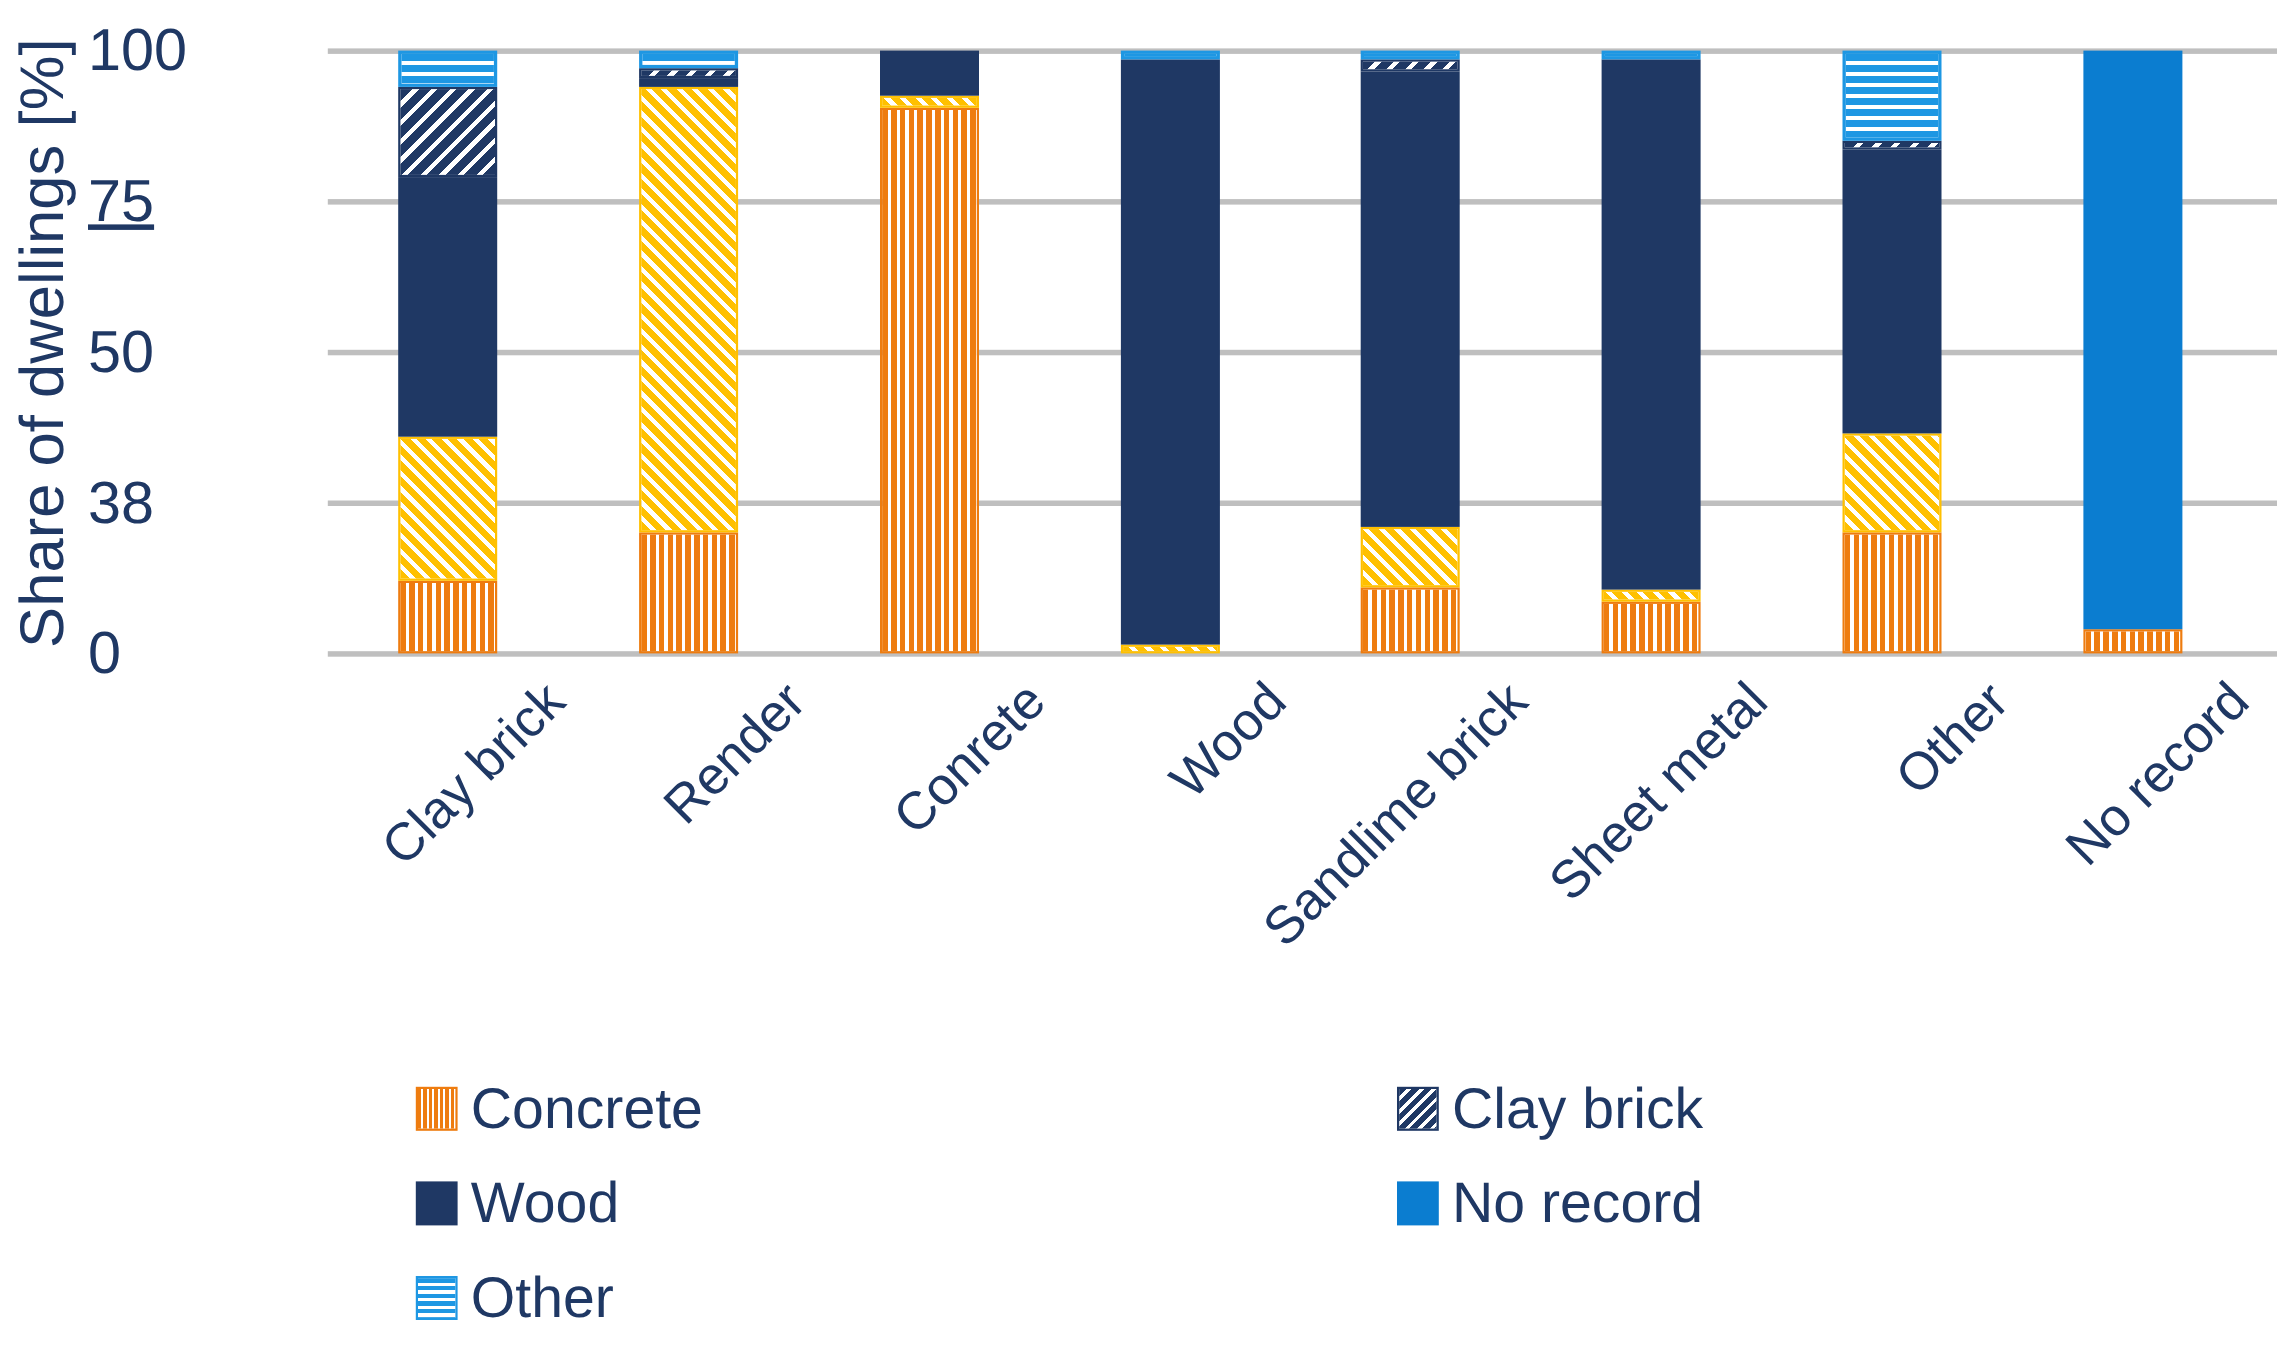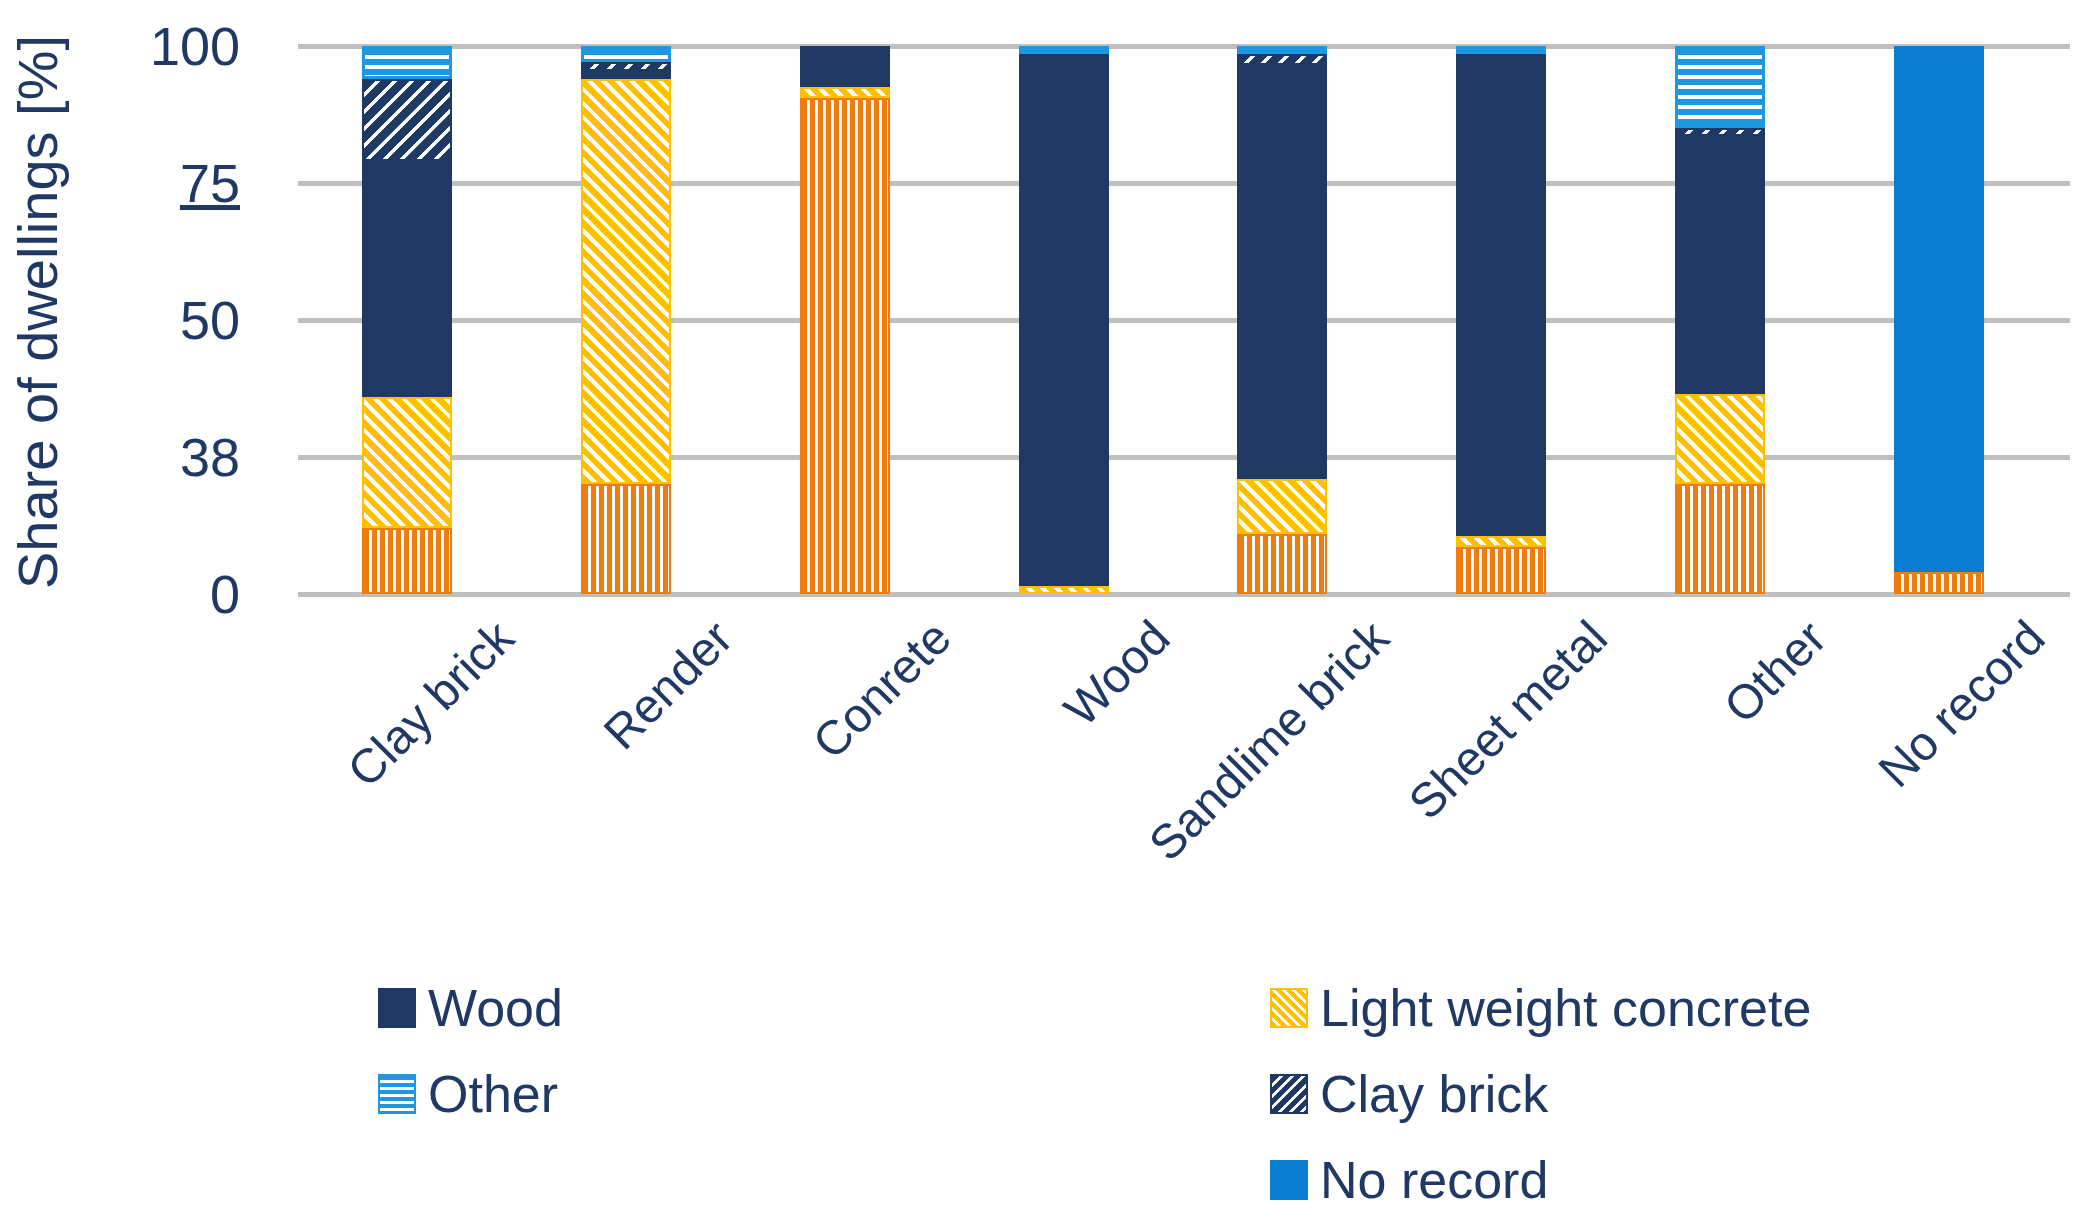--- a/index.html
+++ b/index.html
@@ -17,21 +17,21 @@
   .bar{position:absolute;bottom:0;width:90px;height:100%;}
   .seg{position:absolute;left:0;width:100%;box-sizing:border-box;}
   
   .pat-concrete{background:repeating-linear-gradient(90deg,#EE7C0F 0 5px,#ffffff 5px 8px);border:2px solid #EE7C0F;}
   .pat-lwc{background:repeating-linear-gradient(45deg,#FFC000 0 6px,#ffffff 6px 10px);border:2px solid #FFC000;}
   .pat-wood{background:#1F3864;}
   .pat-claybrick{background:repeating-linear-gradient(135deg,#1F3864 0 8px,#ffffff 8px 12px);border:2px solid #1F3864;}
   .pat-other{background:repeating-linear-gradient(180deg,#1E97E3 0 6px,#ffffff 6px 10px);border:3px solid #1E97E3;}
   .pat-norecord{background:#0B7DD0;}
   
-  .ytick{position:absolute;width:160px;text-align:right;font-size:54px;line-height:54px;}
+  .ytick{position:absolute;width:160px;text-align:left;font-size:54px;line-height:54px;}
   .y-title{
     position:absolute;left:-252px;top:282px;width:580px;height:60px;
     transform:rotate(-90deg);
     text-align:center;font-size:56px;line-height:60px;white-space:nowrap;
   }
   .xlabel{
     position:absolute;top:612px;
     transform:rotate(-45deg);transform-origin:100% 0%;
     font-size:48px;line-height:50px;white-space:nowrap;
   }
@@ -118,33 +118,33 @@
       <div class="xlabel" style="right: 1161.12px;">Conrete</div>
       <div class="xlabel" style="right: 942.375px;">Wood</div>
       <div class="xlabel" style="right: 723.625px;">Sandlime brick</div>
       <div class="xlabel" style="right: 504.875px;">Sheet metal</div>
       <div class="xlabel" style="right: 286.125px;">Other</div>
       <div class="xlabel" style="right: 67.375px;">No record</div>
     </div>
   <div id="legend">
       <div class="legend-col" style="left: 378px; top: 978px;">
         <div class="legend-row">
+          <div class="swatch pat-concrete"></div>
+          <div class="legend-label">Concrete</div>
+        </div>
+        <div class="legend-row">
           <div class="swatch pat-wood"></div>
           <div class="legend-label">Wood</div>
         </div>
         <div class="legend-row">
           <div class="swatch pat-other"></div>
           <div class="legend-label">Other</div>
         </div>
       </div>
       <div class="legend-col" style="left: 1270px; top: 978px;">
-        <div class="legend-row">
-          <div class="swatch pat-lwc"></div>
-          <div class="legend-label">Light weight concrete</div>
-        </div>
         <div class="legend-row">
           <div class="swatch pat-claybrick"></div>
           <div class="legend-label">Clay brick</div>
         </div>
         <div class="legend-row">
           <div class="swatch pat-norecord"></div>
           <div class="legend-label">No record</div>
         </div>
       </div>
     </div>

